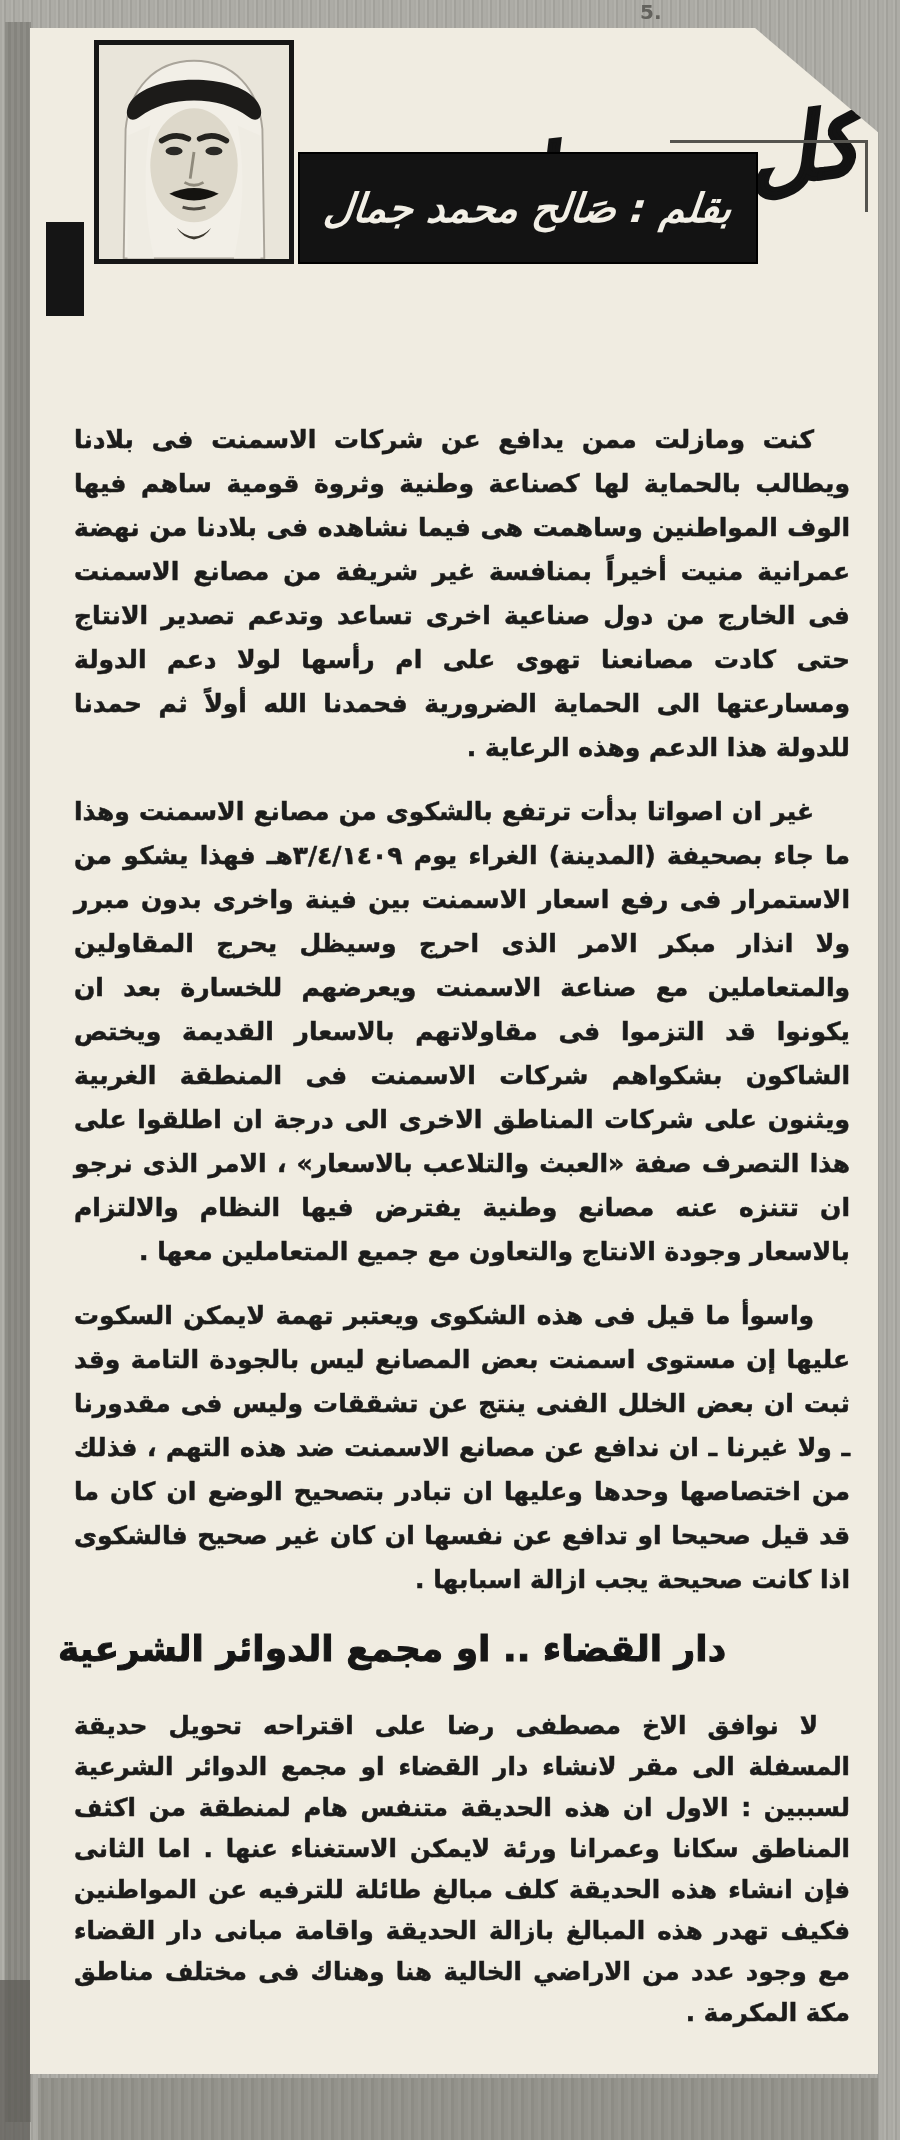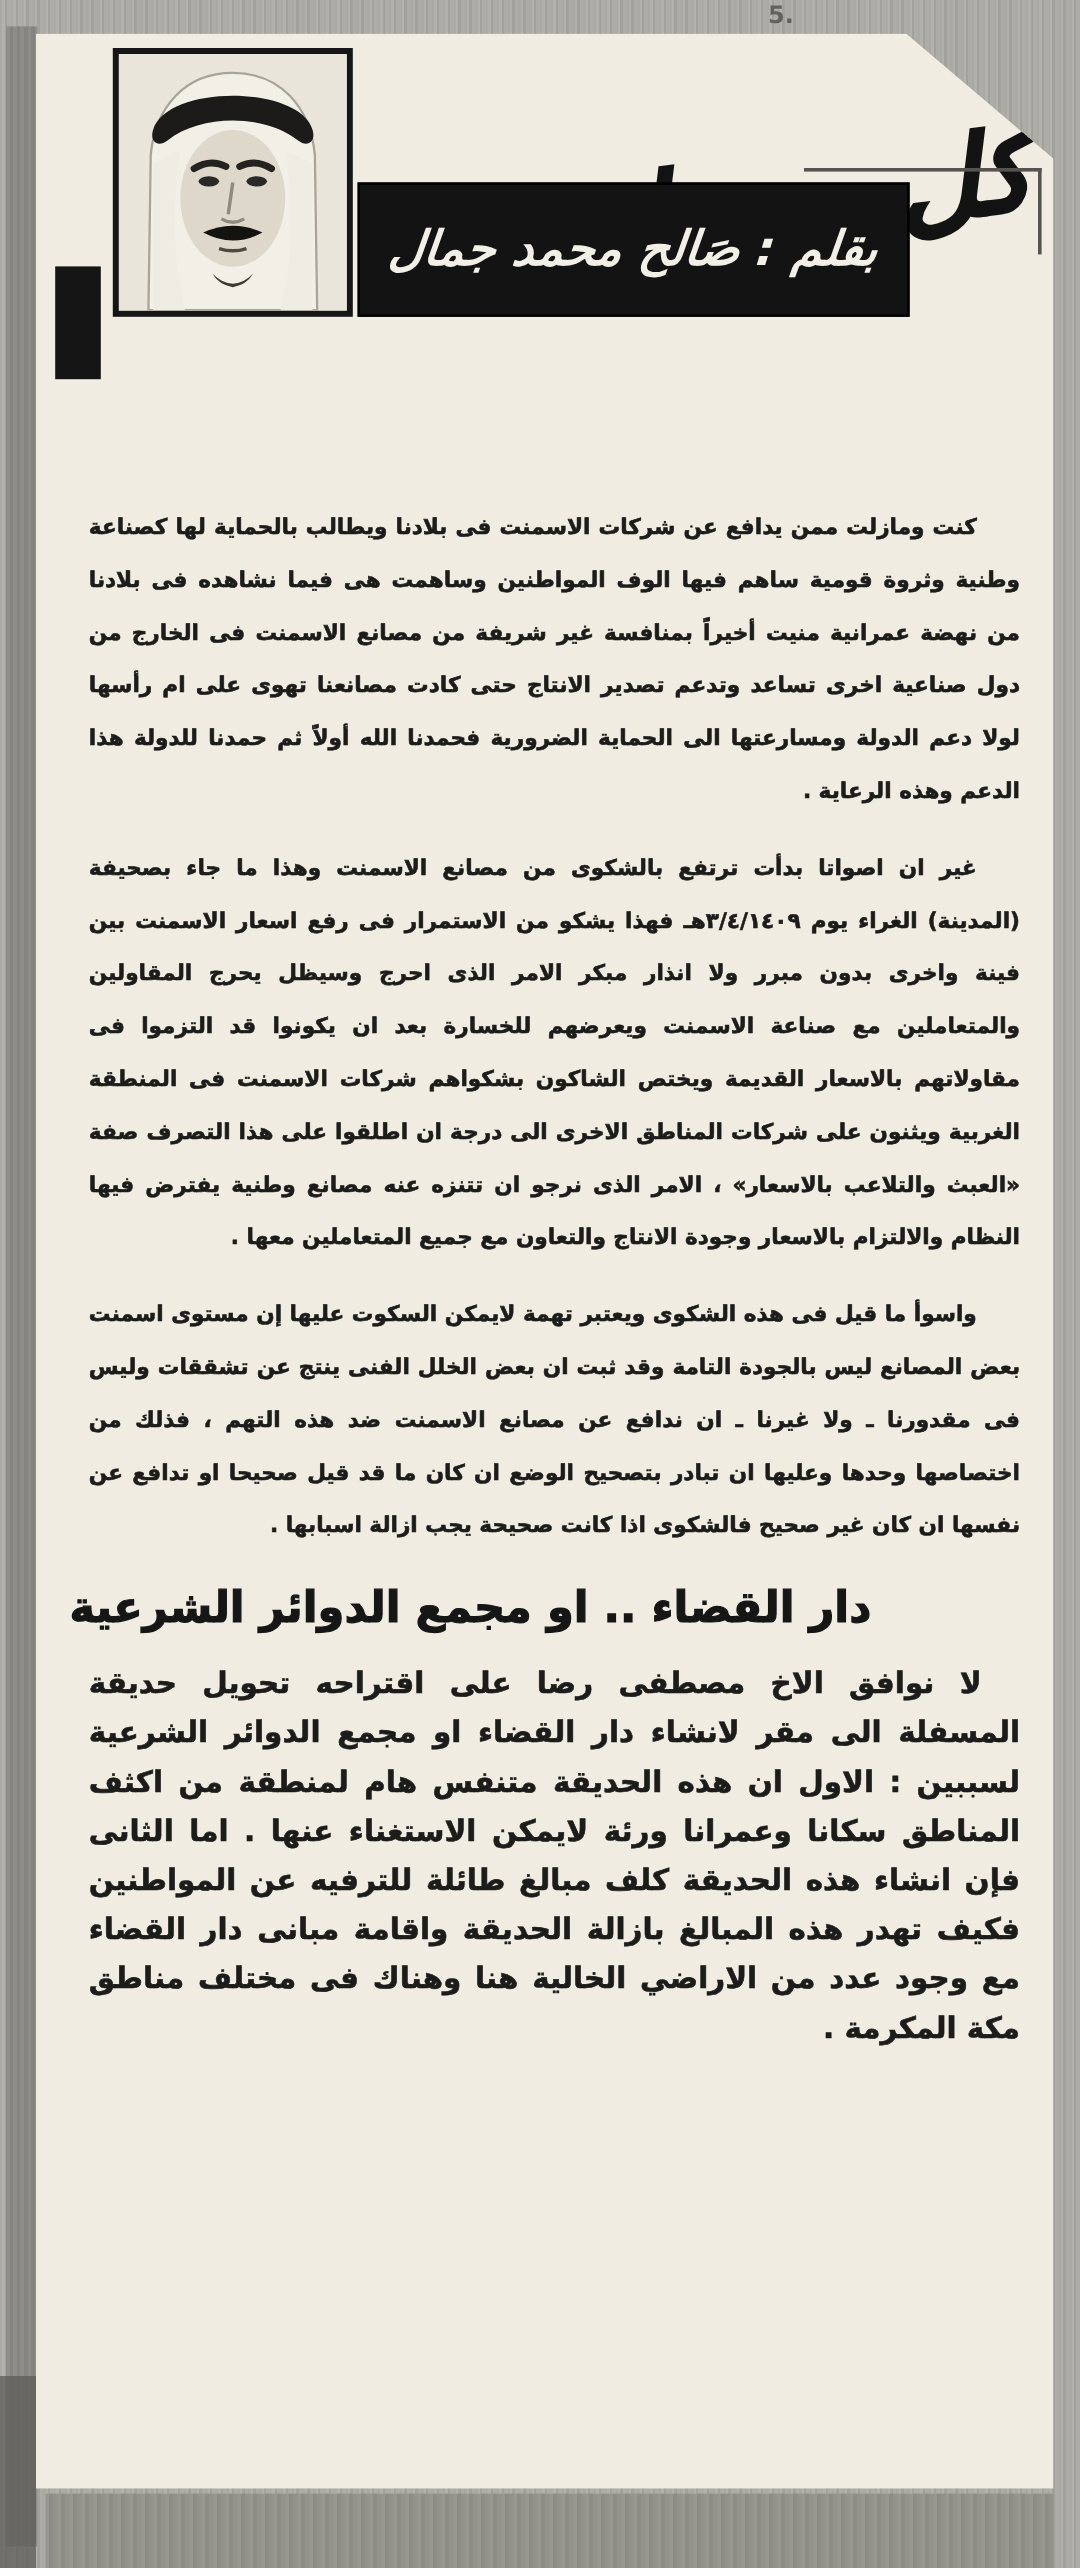--- a/index.html
+++ b/index.html
@@ -91,24 +91,24 @@
   
   .body-col {
     position: absolute; left: 44px; top: 390px; width: 776px;
     direction: rtl;
   }
   .body-col p {
     text-align: justify; color: #1c1c1b;
     font-weight: bold;
     -webkit-text-stroke: 0.5px #1c1c1b;
   }
-  .sec1 p { font-size: 18px; line-height: 44px; text-indent: 36px; margin-bottom: 20px; }
+  .sec1 p { font-size: 25px; line-height: 44px; text-indent: 36px; margin-bottom: 20px; }
   .section-heading {
     direction: rtl; text-align: center;
-    margin: 26px 0 21px 0;
+    margin: 26px 0 36px 0;
     transform: translateX(-70px);
     font-size: 36px; font-weight: bold; color: #161616;
     -webkit-text-stroke: 1px #161616;
   }
   .sec2 p { font-size: 24.5px; line-height: 41px; text-indent: 32px; margin-bottom: 14px; }
 </style>
 </head>
 <body>
 
 <div class="stage">

